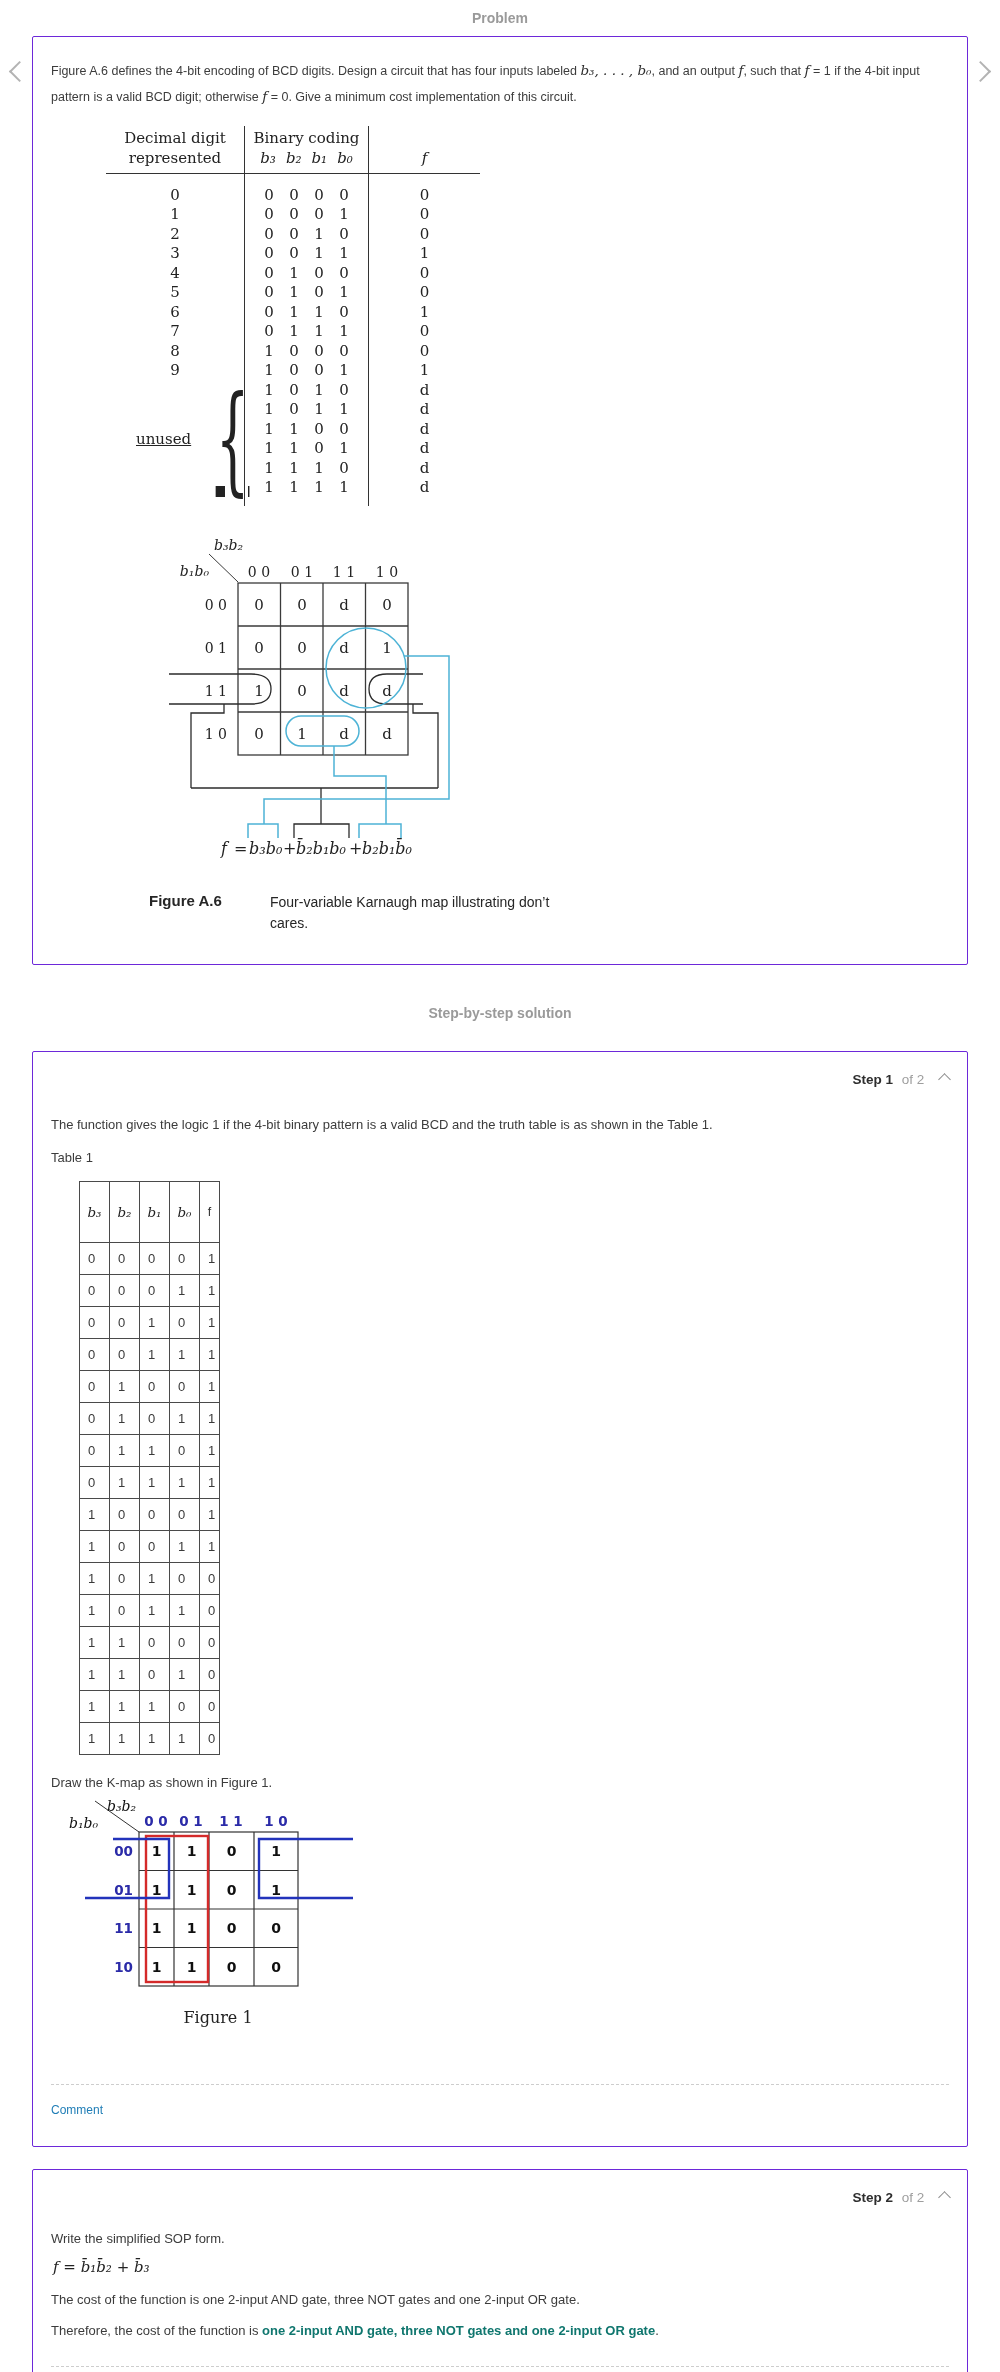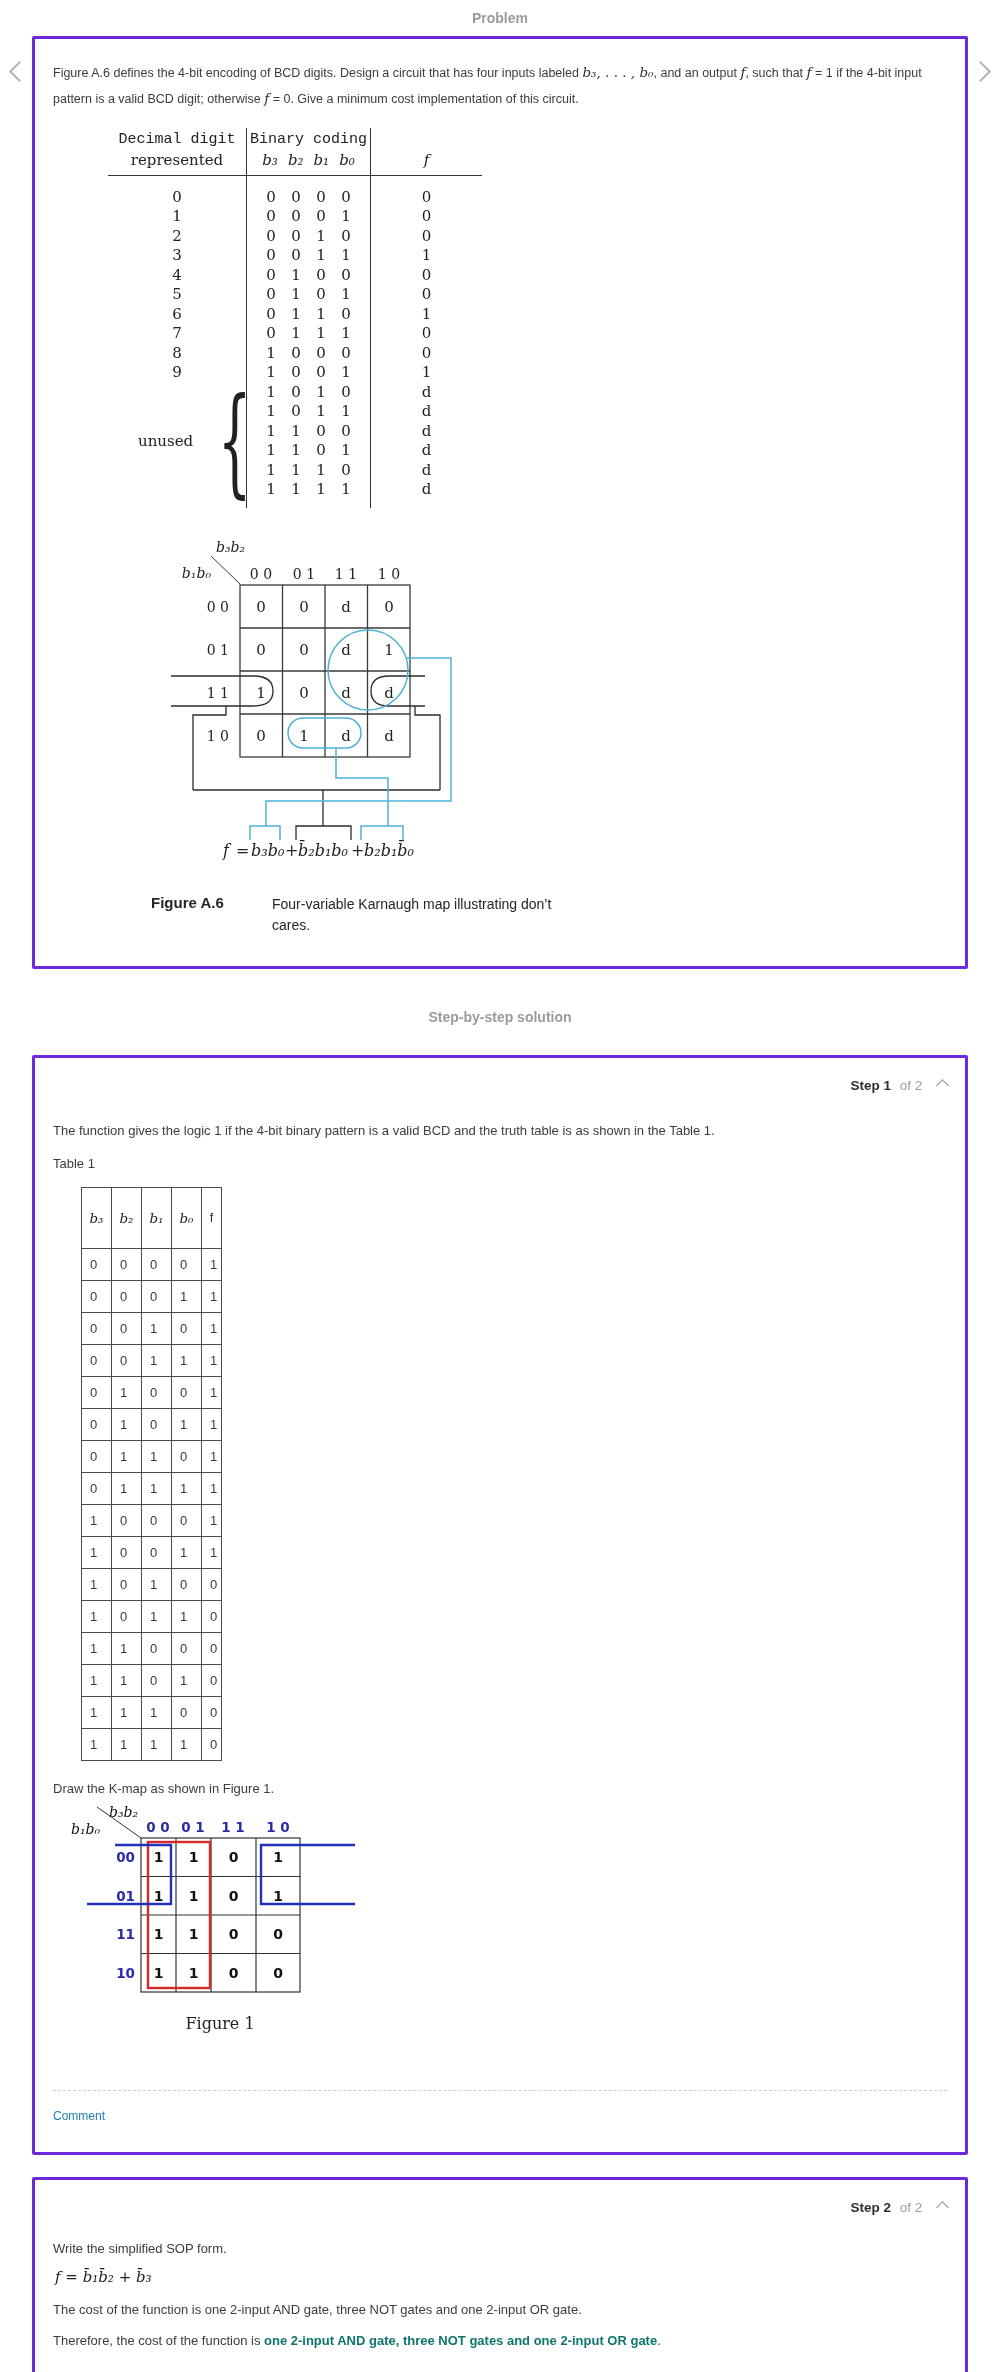--- a/index.html
+++ b/index.html
@@ -1,39 +1,39 @@
 <!DOCTYPE html>
 <html><head>
 <meta charset="utf-8">
 <style>
   html,body{margin:0;padding:0;width:1000px;background:#fff;
     font-family:"Liberation Sans",sans-serif;color:#3f3f3f;}
   .page-heading{font-size:14px;font-weight:bold;color:#9a9a9a;text-align:center;margin:10px 16px 10px;}
-  .card{position:relative;margin:8px 32px;border:3px solid #6d28d9;border-radius:2px;background:#fff;}
+  .card{position:relative;margin:8px 32px;border:1px solid #6d28d9;border-radius:2px;background:#fff;}
   .card.problem{padding:20px 18px 30px;}
   .nav-arrow{position:absolute;top:64px;cursor:pointer;}
   .nav-prev{left:12px;} .nav-next{right:12px;}
   .chev-left{width:13px;height:13px;border-left:2px solid #b3b3b3;border-bottom:2px solid #b3b3b3;transform:rotate(45deg);}
   .chev-right{width:13px;height:13px;border-right:2px solid #b3b3b3;border-top:2px solid #b3b3b3;transform:rotate(45deg);}
   .problem-text{font-size:12.5px;line-height:1.95;color:#3c3c3c;margin:0;}
   .mathit{font-family:"DejaVu Serif",serif;font-style:italic;font-size:13.5px;color:#2e2e2e;}
 
   
   .bcd-fig{position:relative;margin:16px 0 0 55px;width:374px;
     font-family:"DejaVu Serif",serif;font-size:15px;color:#222;}
   .bcd-grid{display:grid;grid-template-columns:138px 124px 112px;}
   .bcd-col2,.bcd-col3{border-left:1px solid #333;}
   .bcd-head{height:48px;border-bottom:1px solid #333;text-align:center;padding-top:2px;box-sizing:border-box;}
-  .bcd-head .h1{line-height:20px;font-family:Liberation Mono, monospace;}
+  .bcd-head .h1{line-height:20px;}
   .bcd-head .h2{line-height:20px;}
   .bcd-body{margin-top:12px;padding-bottom:8px;}
   .bcd-r{height:19.5px;line-height:19.5px;text-align:center;}
   .bit-lab{font-style:italic;margin:0 5px;}
   .bit-v{display:inline-block;width:25px;text-align:center;}
-  .unused-wrap{position:absolute;left:30px;top:252px;height:122px;display:flex;align-items:center;}
+  .unused-wrap{position:absolute;left:30px;top:252px;height:122px;display:flex;align-items:center;text-decoration:underline;}
   .unused-txt{font-size:15px;color:#222;margin-right:4px;}
   .unused-brace{font-size:118px;line-height:110px;font-weight:400;color:#222;transform:scaleX(.45);display:inline-block;}
 
   
   .kmapA6{margin:30px 0 0 50px;width:460px;}
   .kser{font:italic 14px "DejaVu Serif",serif;fill:#222;}
   .knum{font:14px "DejaVu Serif",serif;fill:#222;}
   .kcell{font:15px "DejaVu Serif",serif;fill:#222;}
   .kform{font:italic 16px "DejaVu Serif",serif;fill:#222;}
   .figcap{display:flex;margin:14px 0 0 98px;font-size:14px;color:#262626;gap:11px;}

